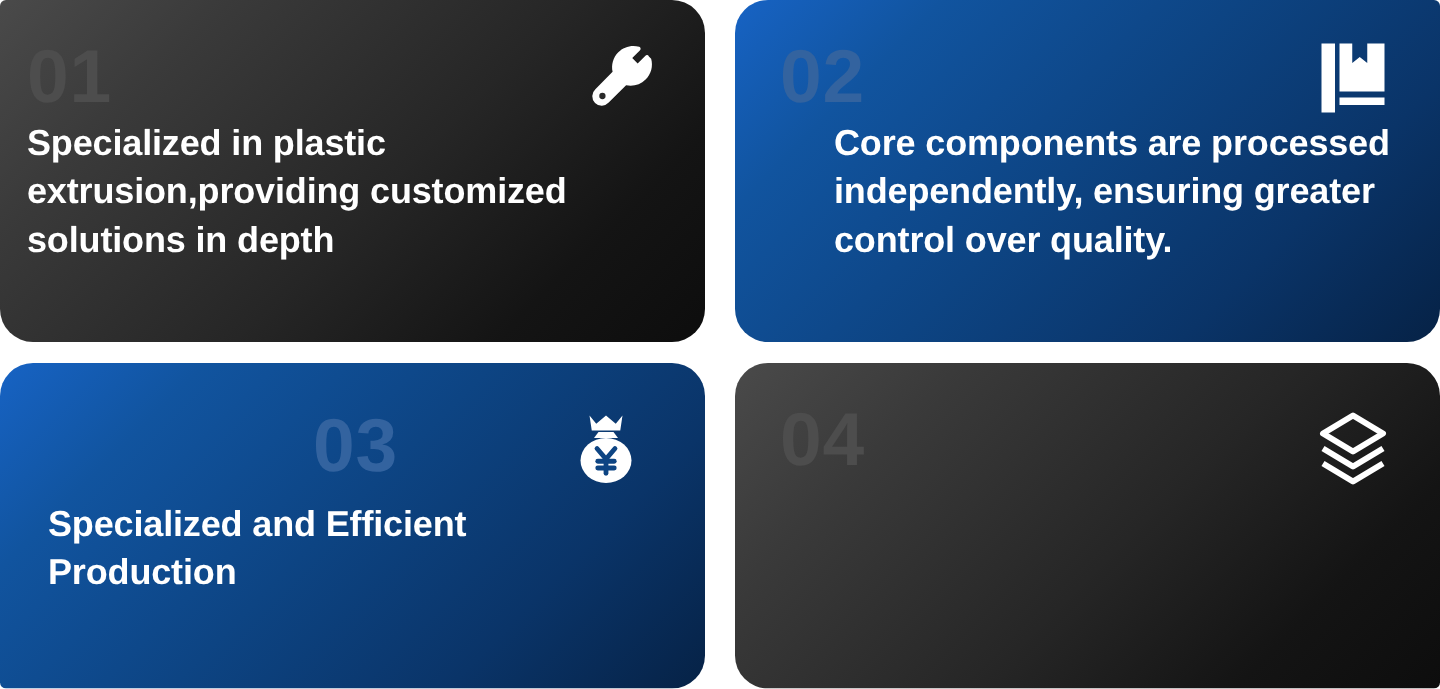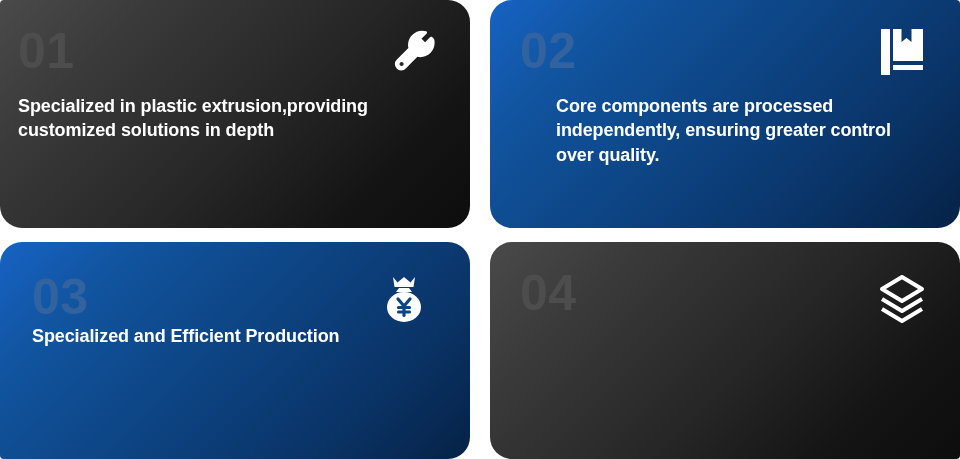--- a/index.html
+++ b/index.html
@@ -57,30 +57,30 @@
   }
   .card-2 .card-inner,
   .card-4 .card-inner { padding-left: 30px; }
   .card-3 .card-inner { padding-left: 32px; padding-top: 30px; }
 
   .card-number {
     font-size: 50px;
     font-weight: 700;
     line-height: 1;
     letter-spacing: 0.5px;
-    margin-bottom: 18px;
+    margin-bottom: 4px;
     user-select: none;
   }
   .dark .card-number { color: #4d4d4d; }
   .blue .card-number { color: #33639f; }
 
-  .card-3 .card-number { margin-bottom: 2px; }
+  .card-3 .card-number { margin-bottom: 12px; text-align: center; }
 
   .card-text {
-    font-size: 18px;
+    font-size: 24px;
     font-weight: 700;
     line-height: 1.35;
     color: #ffffff;
     letter-spacing: -0.1px;
     max-width: 430px;
   }
   .card-1 .card-text { max-width: 420px; }
   .card-2 .card-text { max-width: 430px; margin-left: 36px; }
   .card-4 .card-text { max-width: 370px; }
 

